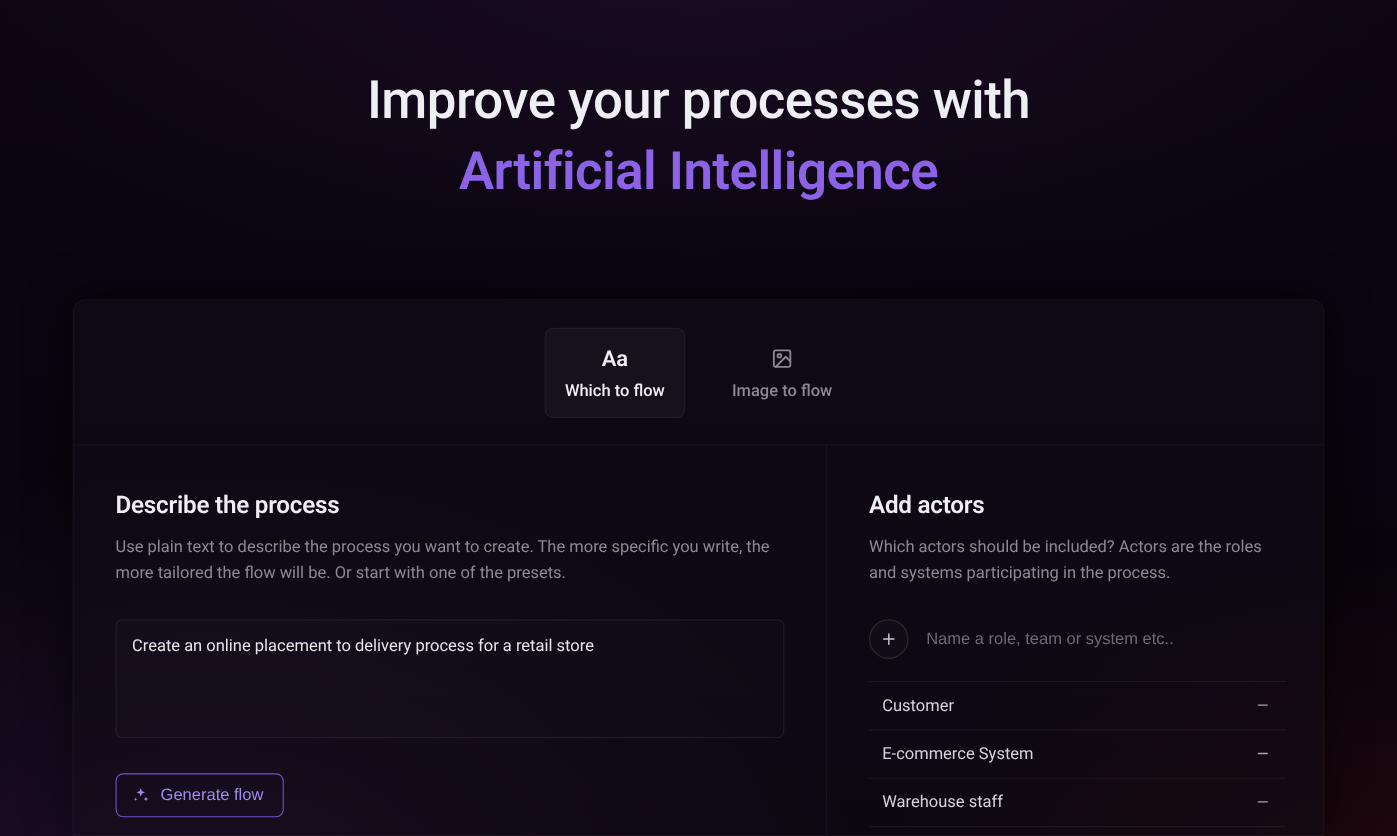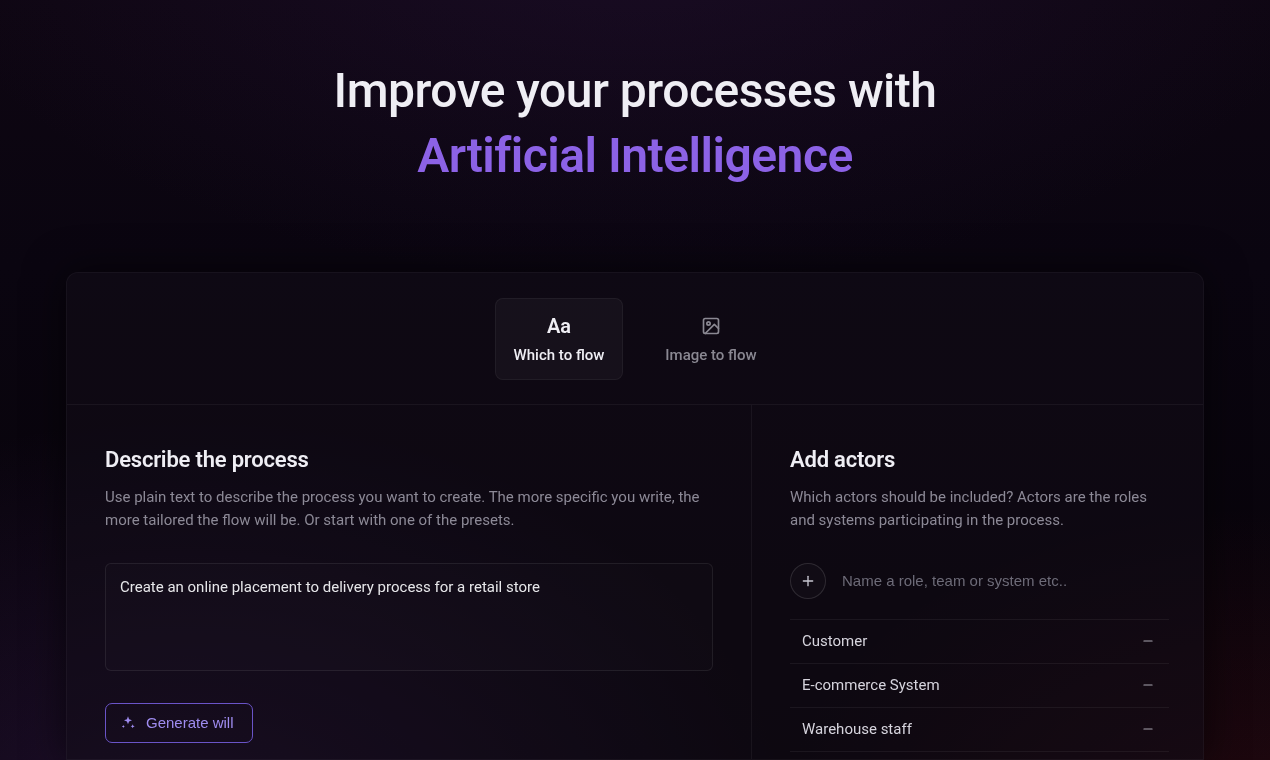--- a/index.html
+++ b/index.html
@@ -249,21 +249,21 @@
 
         <div>
           <button class="generate-btn">
             <span>
               <svg width="16" height="16" viewBox="0 0 24 24" fill="#9f8cf0">
                 <path d="M12 2l1.6 4.4L18 8l-4.4 1.6L12 14l-1.6-4.4L6 8l4.4-1.6L12 2z"></path>
                 <path d="M19 14l.9 2.1L22 17l-2.1.9L19 20l-.9-2.1L16 17l2.1-.9L19 14z"></path>
                 <path d="M5 15l.7 1.6L7.3 17.3 5.7 18 5 19.6 4.3 18 2.7 17.3 4.3 16.6 5 15z"></path>
               </svg>
             </span>
-            <span>Generate will</span>
+            <span>Generate flow</span>
           </button>
         </div>
       </div>
 
       <div class="right">
         <div class="section-title">Add actors</div>
         <div class="section-desc">Which actors should be included? Actors are the roles and systems participating in the process.</div>
 
         <div class="add-row">
           <div class="add-btn">

